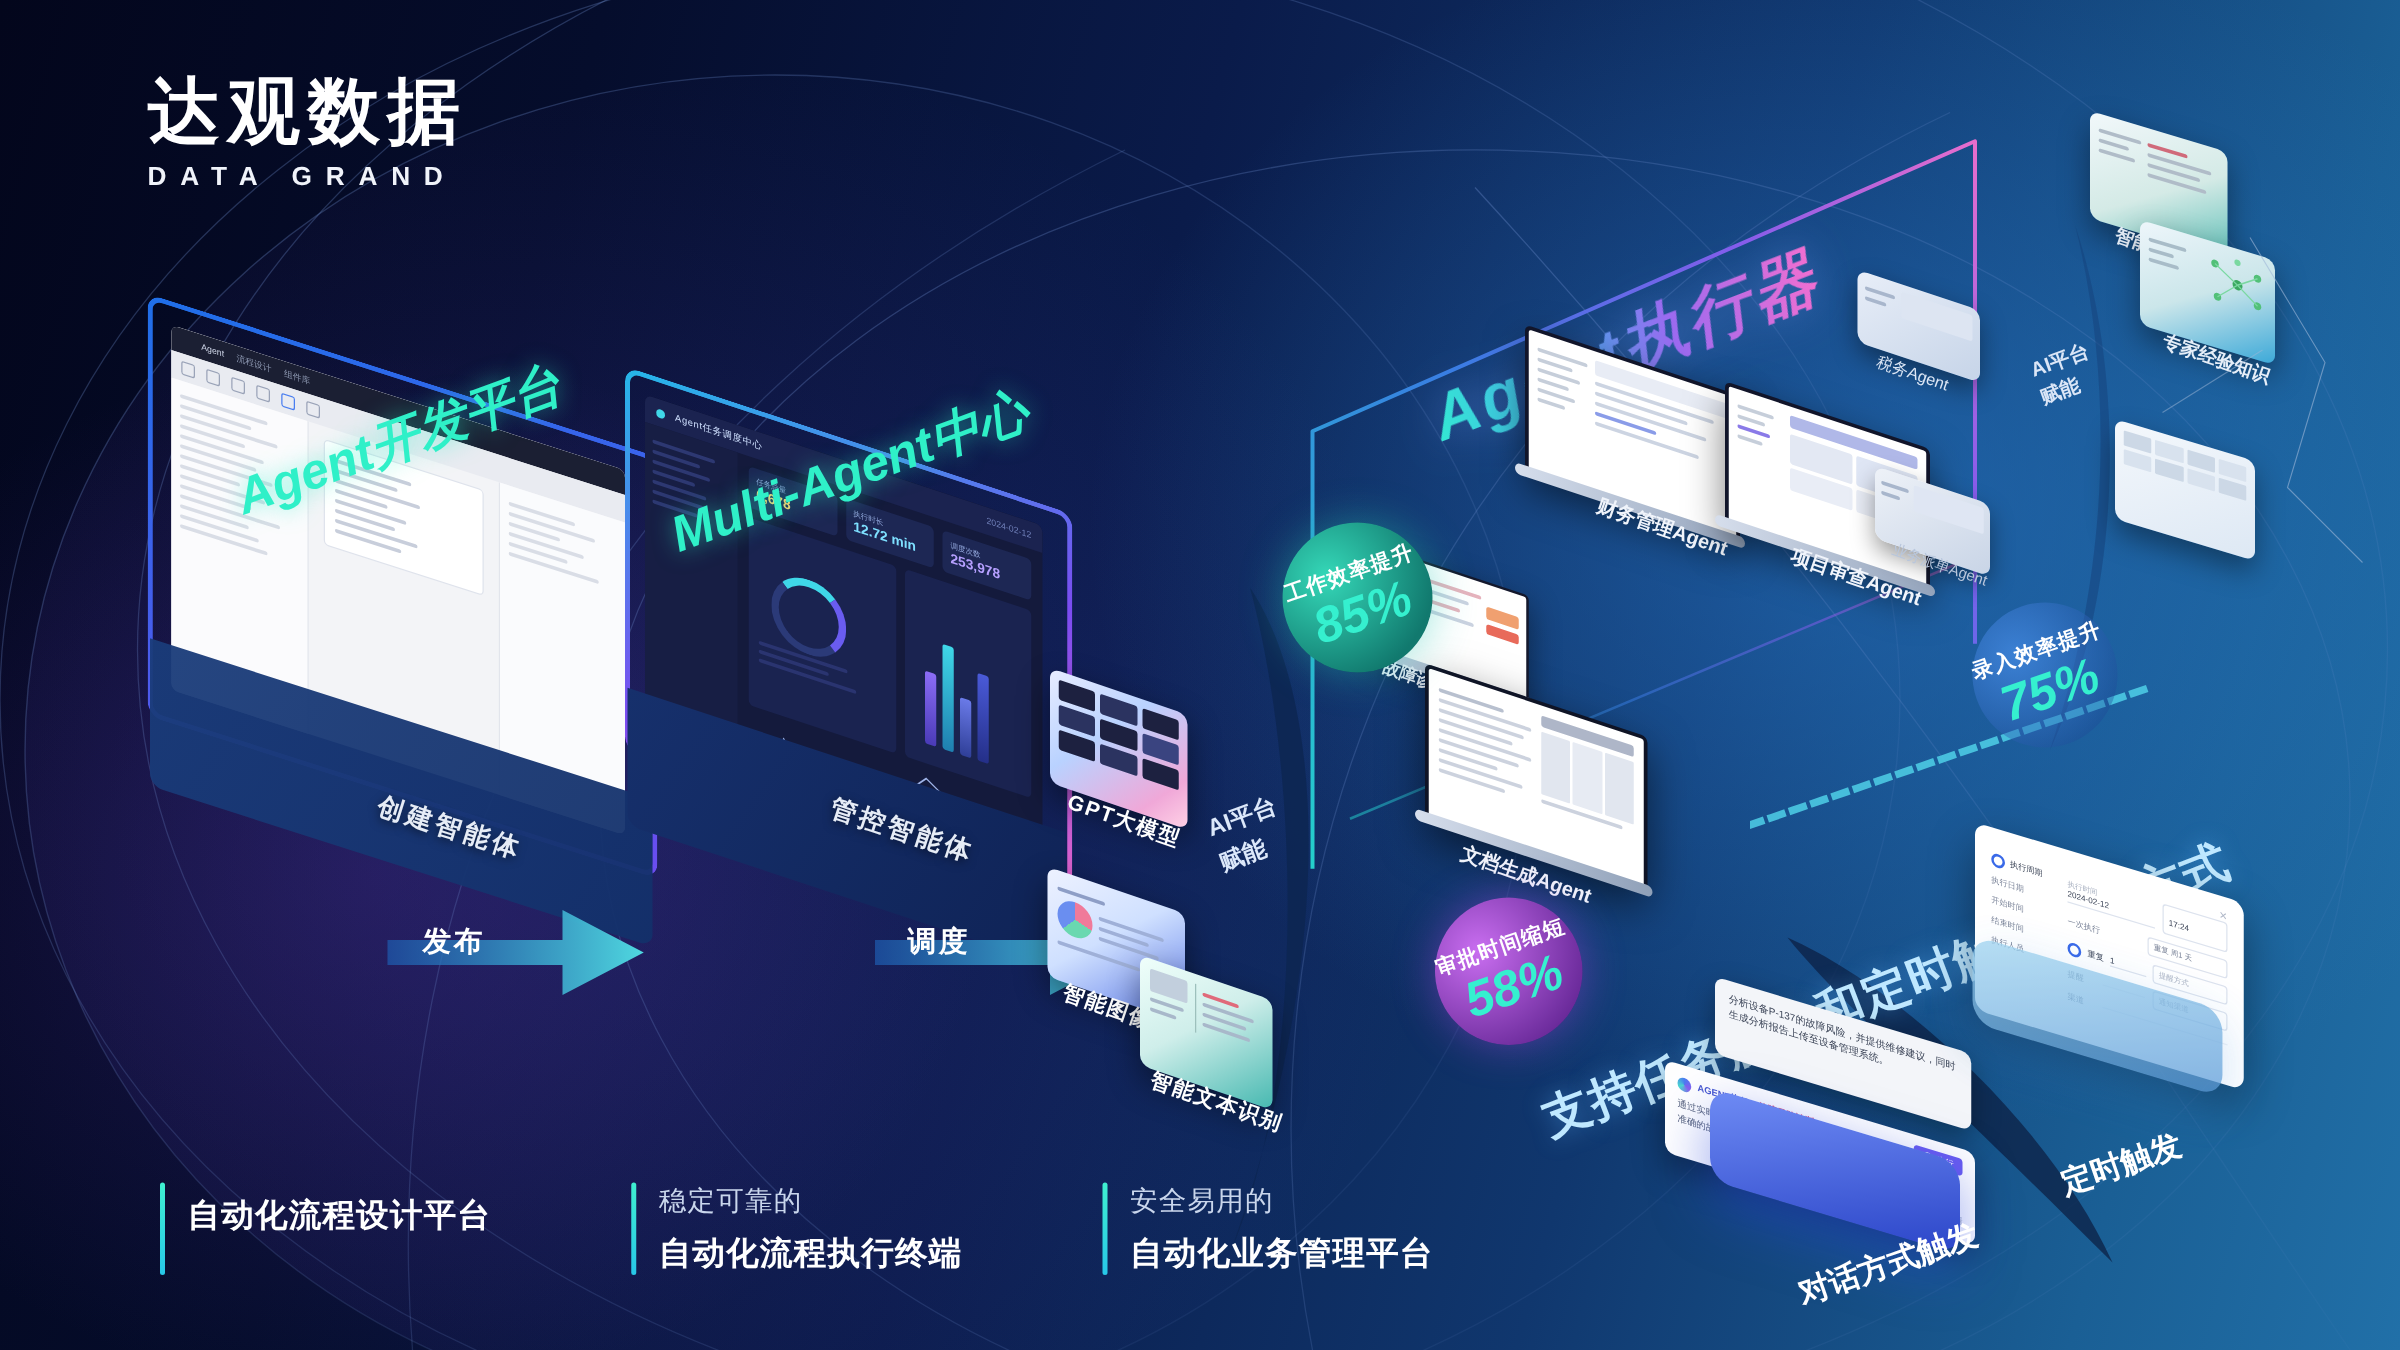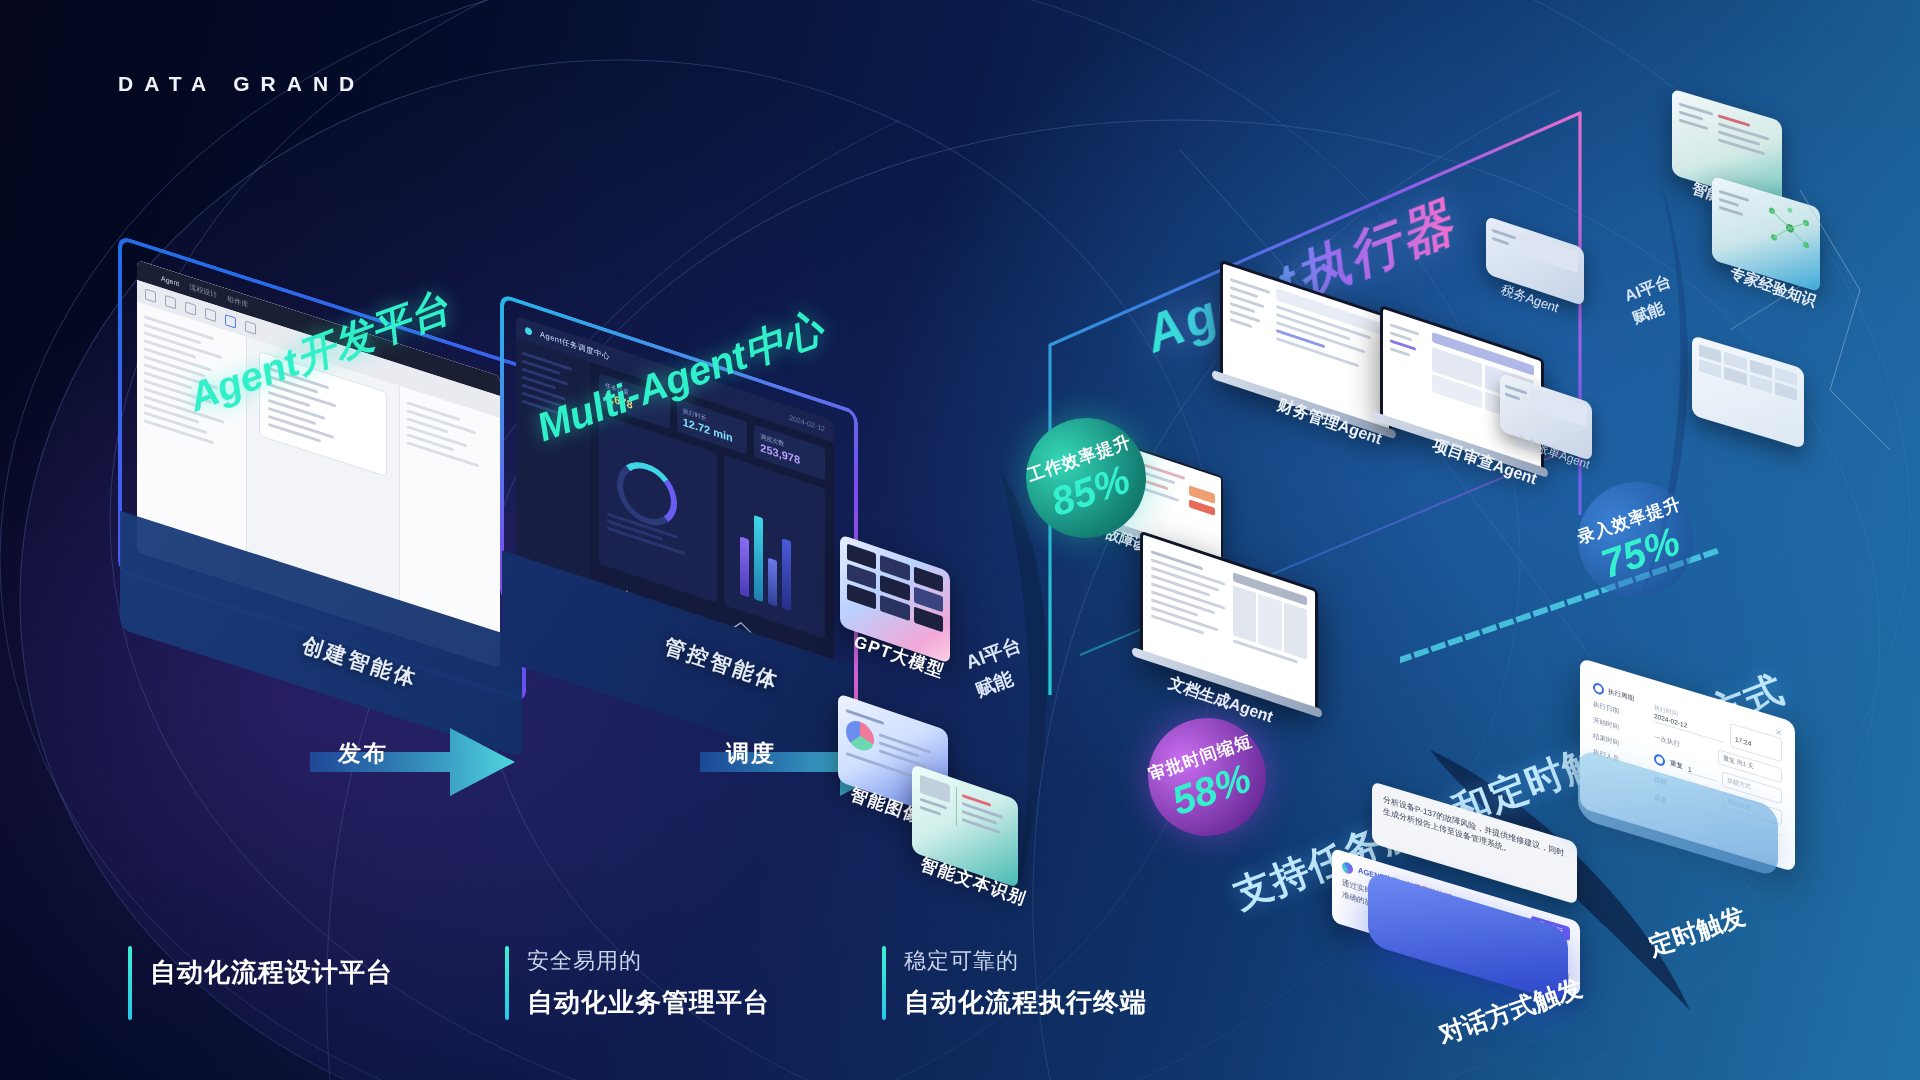--- a/index.html
+++ b/index.html
@@ -79,20 +79,21 @@
     <path d="M1880 1080 C1700 820 1520 520 1180 150" fill="none" stroke="url(#arcg)" stroke-width="1"></path>
   </svg>
 
   <svg class="layer" viewBox="0 0 1920 1080">
     <path d="M1000 470 C1060 560 1070 760 985 1000 C1045 860 1040 620 1000 470Z" fill="#0d2550" opacity=".8"></path>
     <path d="M1430 750 C1520 790 1640 900 1690 1010 C1560 880 1470 800 1430 750Z" fill="#0c2044" opacity=".75"></path>
     <path d="M1660 180 C1700 300 1700 470 1640 600 C1690 450 1690 300 1660 180Z" fill="#15447e" opacity=".55"></path>
   </svg>
 
   <div id="logo">
+    <div class="cn">达观数据</div>
     <div class="en">DATA GRAND</div>
   </div>
 
   <div class="glowframe" style="left:118px;top:300px;width:400px;height:330px;
               transform:matrix(1,0.32,0,1,0,0);
               border:4px solid transparent;
               background:linear-gradient(155deg,#1f6fe8,#6b4df0) border-box;
               -webkit-mask:linear-gradient(#000 0 0) padding-box,linear-gradient(#000 0 0);
               -webkit-mask-composite:xor;mask-composite:exclude;
               box-shadow:0 0 38px rgba(90,110,255,.55);"></div>
@@ -637,26 +638,26 @@
   <div id="caps">
     <div class="cap">
       <div class="bar"></div>
       <div>
         <div class="main">自动化流程设计平台</div>
       </div>
     </div>
     <div class="cap">
       <div class="bar"></div>
       <div>
-        <div class="sub">安全易用的</div>
-        <div class="main">自动化业务管理平台</div>
+        <div class="sub">稳定可靠的</div>
+        <div class="main">自动化流程执行终端</div>
       </div>
     </div>
     <div class="cap">
       <div class="bar"></div>
       <div>
-        <div class="sub">稳定可靠的</div>
-        <div class="main">自动化流程执行终端</div>
+        <div class="sub">安全易用的</div>
+        <div class="main">自动化业务管理平台</div>
       </div>
     </div>
   </div>
 
 </div>
 
 </body></html>

